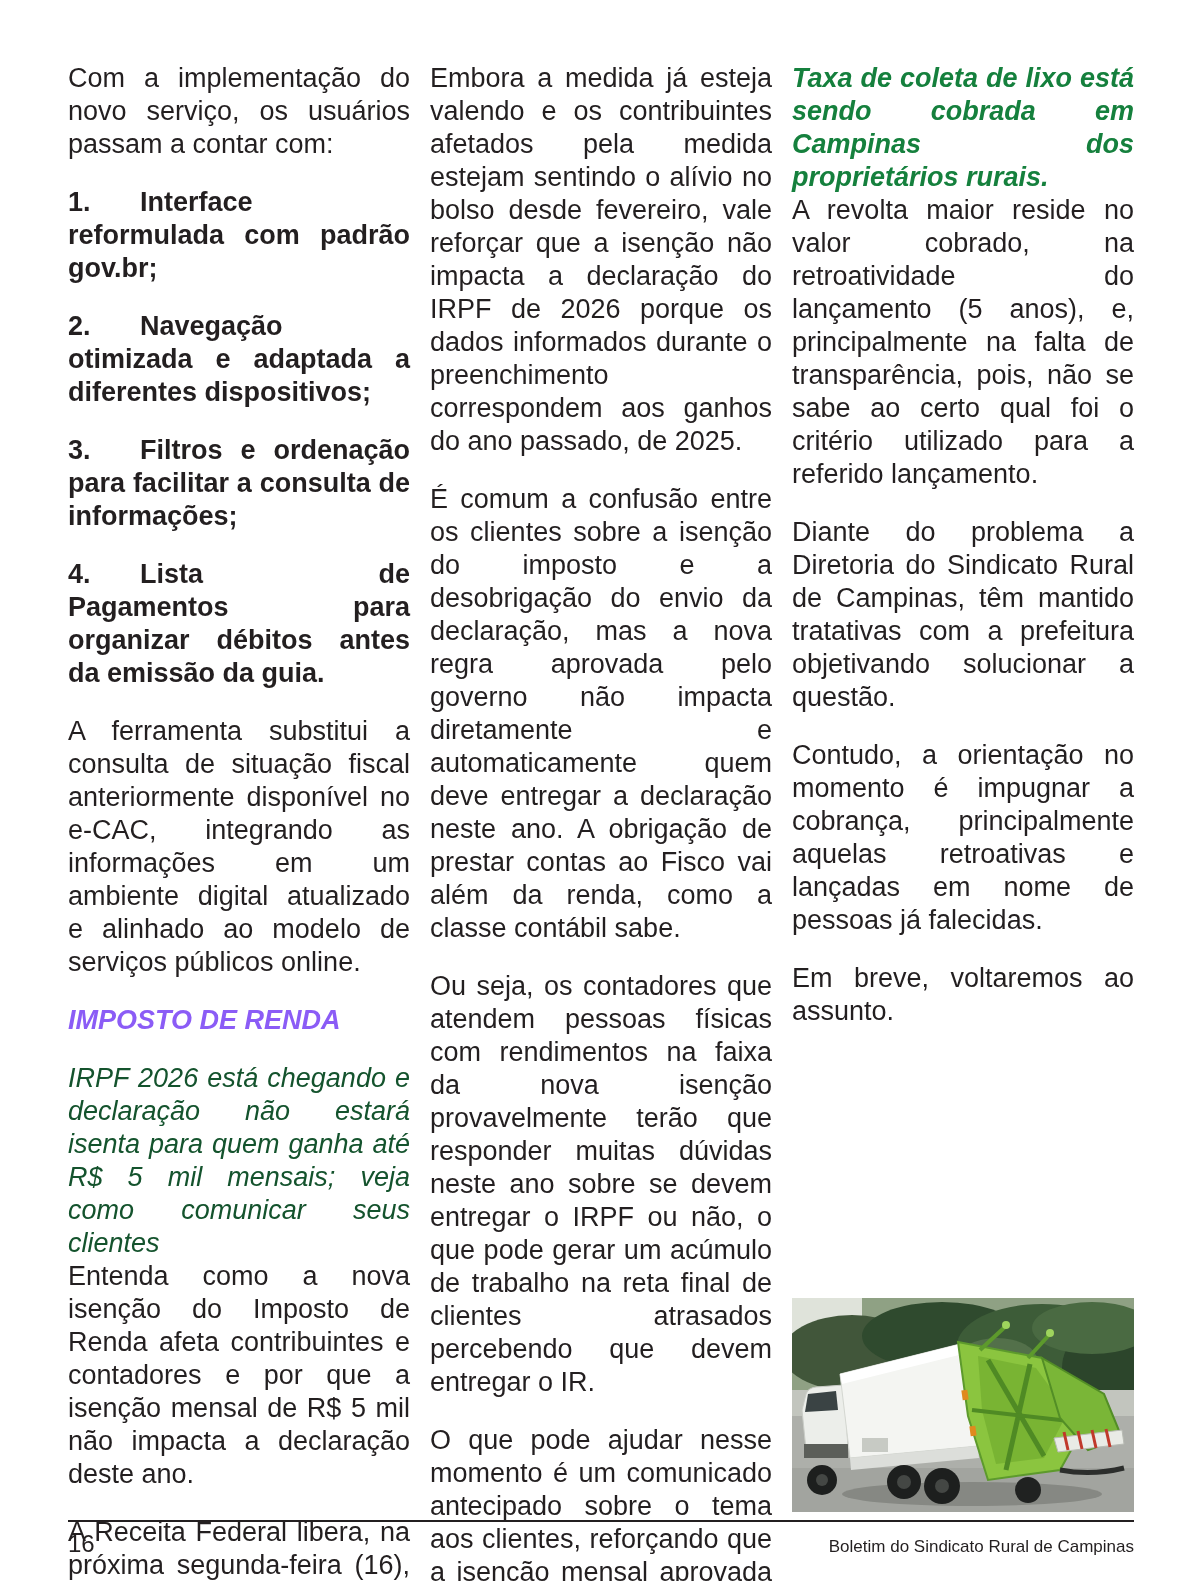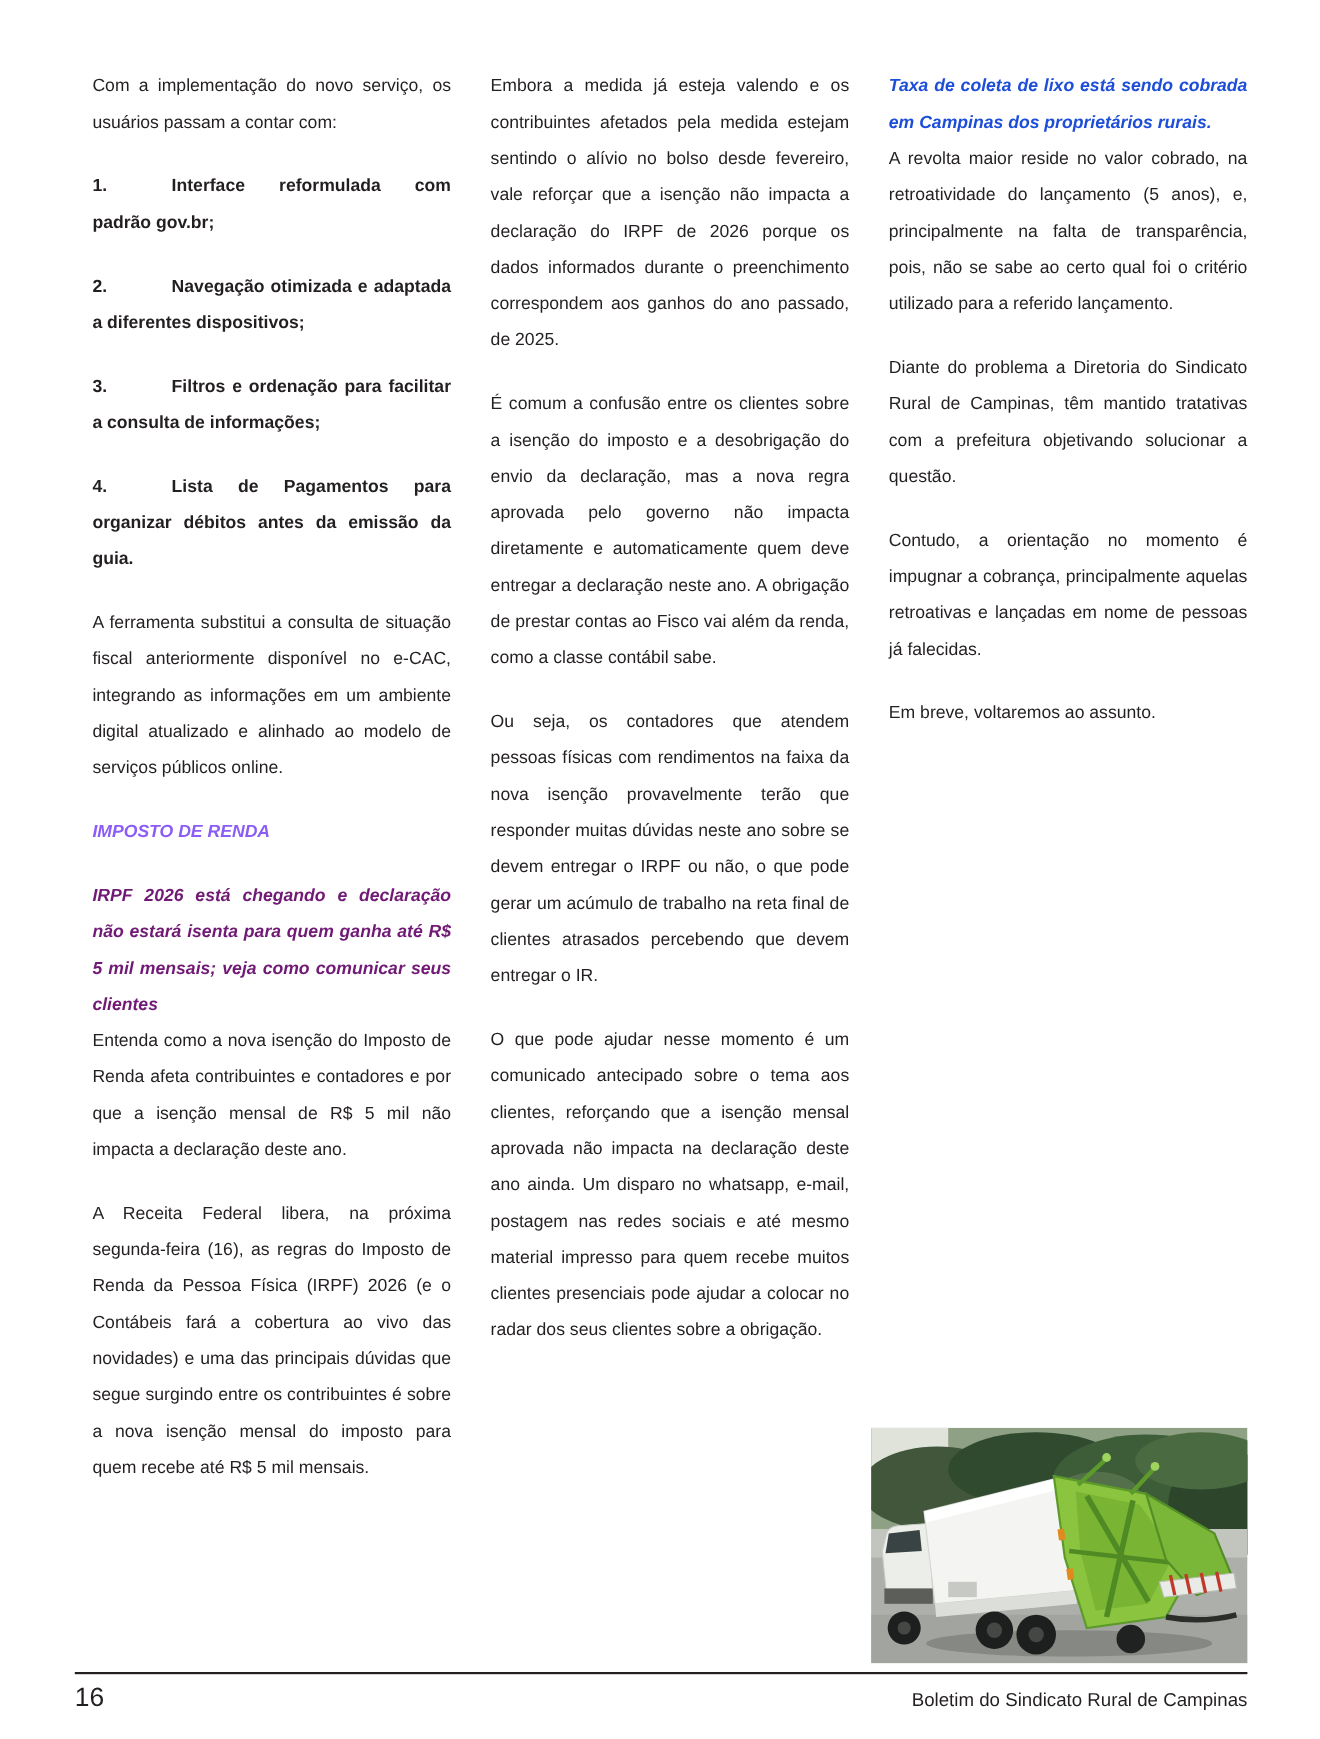--- a/index.html
+++ b/index.html
@@ -11,43 +11,43 @@
     color:#231f20;
     overflow:hidden;
   }
   .columns{
     position:absolute;left:68px;top:62px;
     width:1066px;height:1450px;
     display:flex;gap:20px;
   }
   .col{flex:1;display:flex;flex-direction:column;min-width:0;}
   .col p{
-    margin:0 0 25px 16px;
-    font-size:16px;line-height:33px;
+    margin:0 0 25px 0;
+    font-size:27px;line-height:33px;
     text-align:justify;
     hyphens:auto;-webkit-hyphens:auto;
   }
   .item{font-weight:bold;}
   .item .num{display:inline-block;width:72px;font-weight:bold;}
   .heading-green{
     color:#8b5cf6;
     font-weight:bold;font-style:italic;
     font-size:23.5px;line-height:30px;
     margin:8px 0 32px 0;
     text-align:left;
   }
   .subheading-blue{
-    color:#701a75;
-    font-weight:bold;font-style:italic;
+    color:#14532d;
+    font-weight:normal;font-style:italic;
     font-size:21.5px;line-height:33px;
     margin:0;
     text-align:right;
   }
   .col3-heading{
-    color:#1d4ed8;
+    color:#15803d;
     font-weight:bold;font-style:italic;
     font-size:22.5px;line-height:36px;
     margin:26px 0 0 0;
     text-align:left;
   }
   .no-gap{margin-bottom:0 !important;}
   .photo{
     margin-top:auto;
     width:100%;height:214px;
     display:block;

